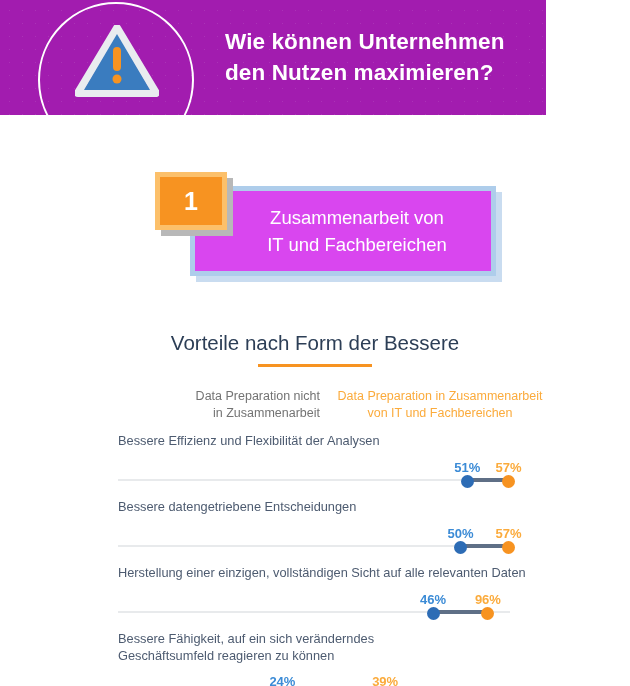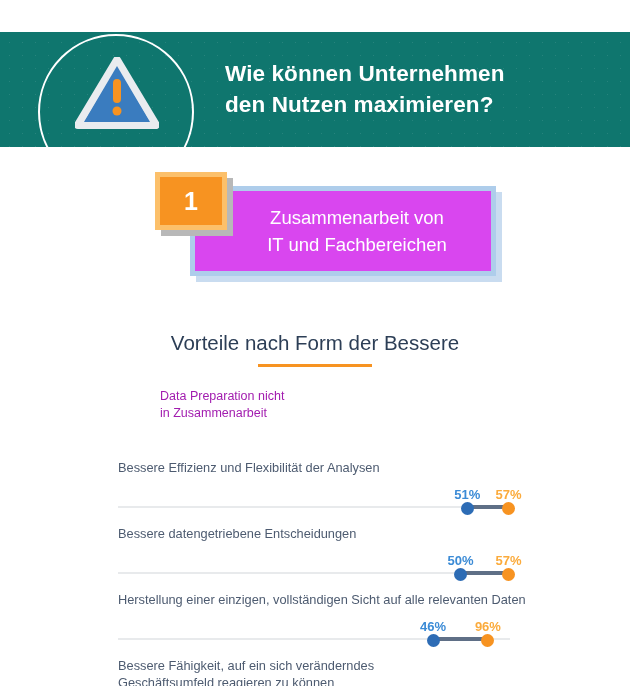--- a/index.html
+++ b/index.html
@@ -13,25 +13,24 @@
     font-family: "Liberation Sans", sans-serif;
     overflow: hidden;
     position: relative;
   }
 
   
   .header {
     position: absolute;
     left: 0;
     top: 0;
-    width: 630px;
+    width: 546px;
     height: 115px;
-    background: #0f766e;
+    background: #a21caf;
     overflow: hidden;
-    margin-top: 32px;
   }
   .header-dots {
     position: absolute;
     inset: 0;
     background-image: radial-gradient(rgba(255,255,255,0.10) 0.8px, transparent 0.9px);
     background-size: 13px 13px;
     background-position: 3px 4px;
   }
   .header-circle {
     position: absolute;
@@ -153,22 +152,22 @@
     left: 0;
     top: 388px;
     width: 630px;
     height: 36px;
   }
   .legend-blue {
     position: absolute;
     left: 160px;
     top: 0;
     width: 160px;
-    text-align: left;
-    color: #a21caf;
+    text-align: right;
+    color: #737373;
     font-size: 12.5px;
     line-height: 17px;
     white-space: pre-line;
   }
   .legend-orange {
     position: absolute;
     left: 322px;
     top: 0;
     width: 236px;
     text-align: center;
@@ -260,24 +259,26 @@
     <div class="step-badge-num">1</div>
   </div>
 </div>
 
 <div class="chart-title">Vorteile nach Form der Bessere</div>
 <div class="chart-divider"></div>
 
 <div class="legend">
   <div class="legend-blue">Data Preparation nicht
 in Zusammenarbeit</div>
+  <div class="legend-orange">Data Preparation in Zusammenarbeit
+von IT und Fachbereichen</div>
 </div>
 
 <div class="rows" id="rows">
-    <div class="row" style="height: 66px; margin-top: 27px;">
+    <div class="row" style="height: 66px;">
       <div class="row-label" style="top: 0px;">Bessere Effizienz und Flexibilität der Analysen</div>
       <div class="row-track" style="top: 47px;"></div>
       <div class="connector" style="left: 467.35px; width: 41.1px; top: 46px;"></div>
       <div class="dot dot-blue" style="left: 467.35px; top: 48px;"></div>
       <div class="dot dot-orange" style="left: 508.45px; top: 48px;"></div>
       <div class="val val-blue" style="left: 467.35px; top: 28px; text-align: right;">51%</div>
       <div class="val val-orange" style="left: 508.45px; top: 28px;">57%</div>
     </div>
     <div class="row" style="height: 66px;">
       <div class="row-label" style="top: 0px;">Bessere datengetriebene Entscheidungen</div>

